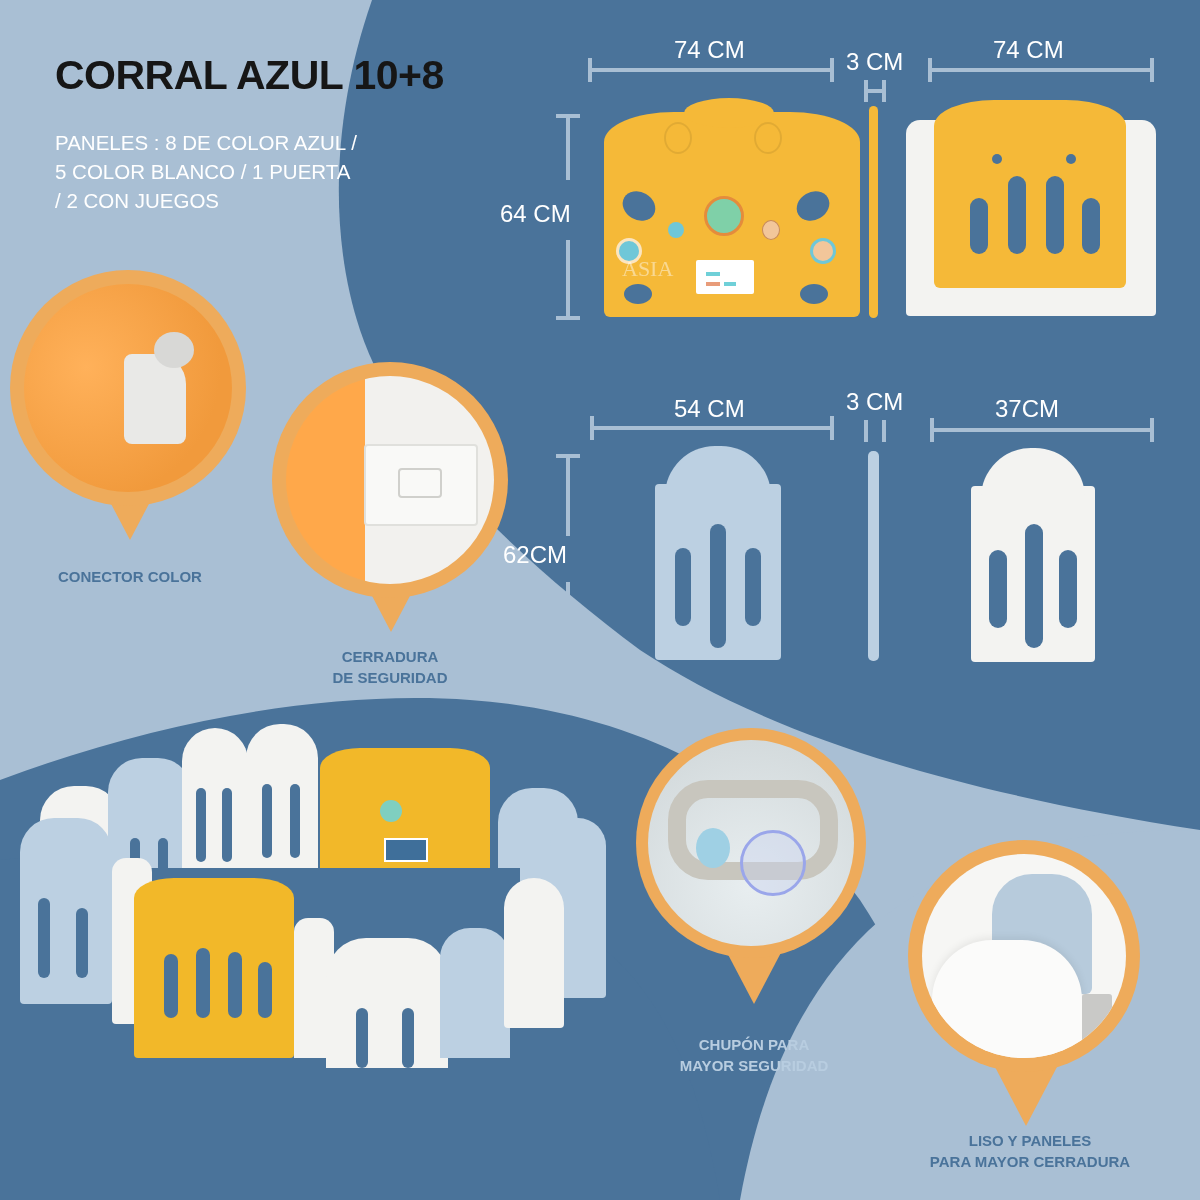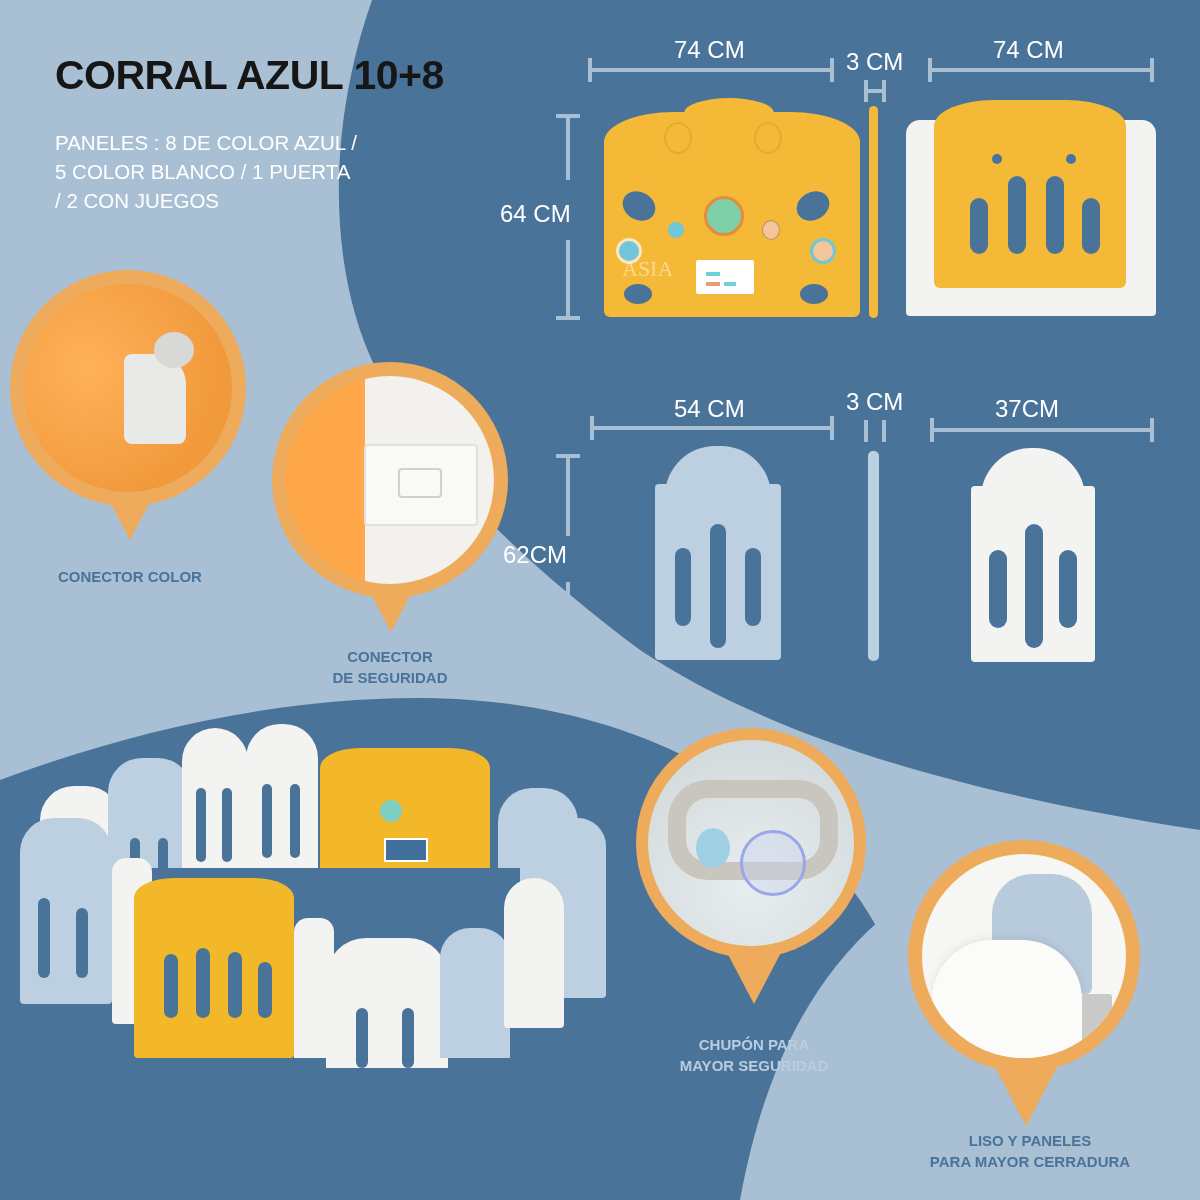--- a/index.html
+++ b/index.html
@@ -152,21 +152,21 @@
 
 <div class="pin" style="left:272px; top:362px; width:238px; height:280px;">
   <div class="tip" style="left:77px; top:190px;"></div>
   <div class="ring" style="left:0; top:0; width:236px; height:236px;"></div>
   <div class="photo" style="left:14px; top:14px; width:208px; height:208px; background: linear-gradient(90deg, #ffa84a 0 38%, #f2f1ee 38%);">
     <div class="abs" style="left:78px; top:68px; width:110px; height:78px; background:#f9f9f7; border:2px solid #e0e0dc; border-radius:4px;"></div>
     <div class="abs" style="left:112px; top:92px; width:40px; height:26px; border:2px solid #d0d0cc; border-radius:4px;"></div>
   </div>
 </div>
 <div class="callout-text callout-dark" style="left:320px; top:646px; width:140px;">
-  <div>CONECTOR</div>
+  <div>CERRADURA</div>
   <div>DE SEGURIDAD</div>
 </div>
 
 <div class="abs" style="left:20px; top:718px; width:600px; height:340px;">
 
   <div class="abs panel-white" style="left:20px; top:68px; width:80px; height:160px; border-radius:34px 34px 4px 4px;"></div>
   <div class="abs panel-blue" style="left:88px; top:40px; width:84px; height:170px; border-radius:34px 34px 4px 4px;">
     <div class="slot" style="left:22px; top:80px; width:10px; height:60px;"></div>
     <div class="slot" style="left:50px; top:80px; width:10px; height:60px;"></div>
   </div>

